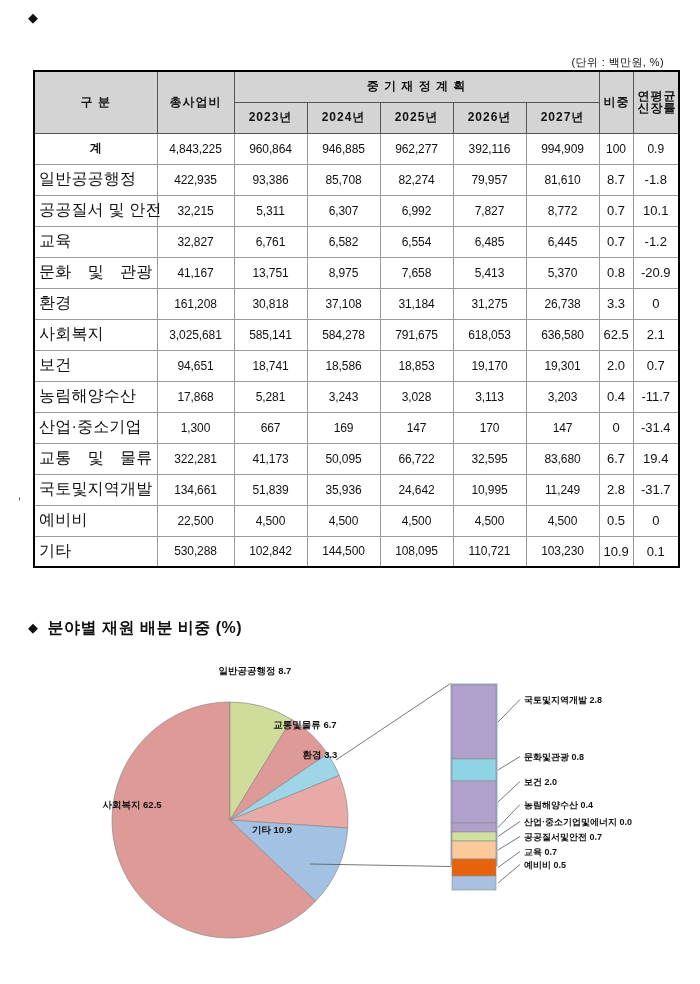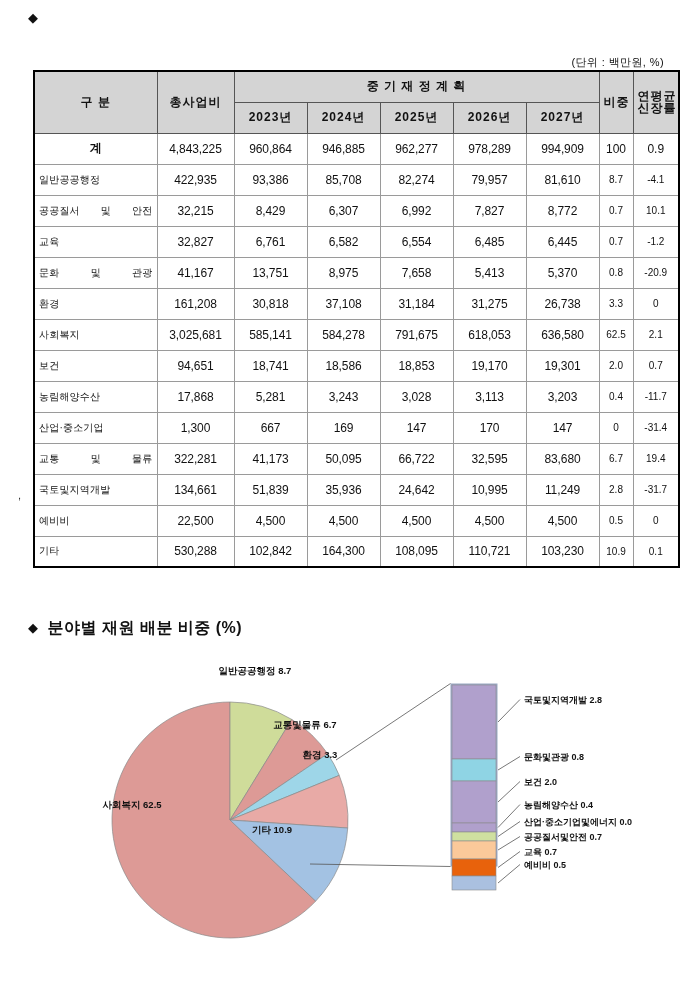--- a/index.html
+++ b/index.html
@@ -60,28 +60,28 @@
   .c-total  { width:77px; }
   .c-year   { width:73px; }
   .c-share  { width:34px; }
   .c-growth { width:46px; }
 
   
   td.label {
     text-align:justify;
     text-align-last:justify;
     padding:0 9px;
-    font-size:10px;
+    font-size:16px;
     letter-spacing:0.2px;
   }
   td.label.solo { text-align:center; text-align-last:center; font-weight:bold; }
   tr.total-row td { font-weight:normal; font-size:12px; }
   tr.total-row td.label { font-weight:bold; }
   td.num { font-size:12px; letter-spacing:-0.1px; }
-  td.small { font-size:10px; }
+  td.small { font-size:13px; }
   th.span-mid { letter-spacing:4px; }
   th.two-line { line-height:1.05; font-size:11px; letter-spacing:0; white-space:normal; }
 
   
   #chart-area { position:absolute; left:0px; top:648px; width:700px; height:300px; }
   svg.figure { display:block; }
   .pielab { font-family:"Liberation Sans",sans-serif; font-weight:bold; fill:#111; }
 </style>
 </head>
 <body>
@@ -124,40 +124,40 @@
         <th>2027년</th>
       </tr>
     </thead>
     <tbody id="tbody">
         <tr class="total-row">
           <td class="label solo">계</td>
           <td class="num">4,843,225</td>
           <td class="num">960,864</td>
           <td class="num">946,885</td>
           <td class="num">962,277</td>
-          <td class="num">978,289</td>
+          <td class="num">392,116</td>
           <td class="num">994,909</td>
           <td class="small">100</td>
           <td class="small">0.9</td>
         </tr>
         <tr>
           <td class="label">일반공공행정</td>
           <td class="num">422,935</td>
           <td class="num">93,386</td>
           <td class="num">85,708</td>
           <td class="num">82,274</td>
           <td class="num">79,957</td>
           <td class="num">81,610</td>
           <td class="small">8.7</td>
-          <td class="small">-4.1</td>
+          <td class="small">-1.8</td>
         </tr>
         <tr>
           <td class="label">공공질서 및 안전</td>
           <td class="num">32,215</td>
-          <td class="num">8,429</td>
+          <td class="num">5,311</td>
           <td class="num">6,307</td>
           <td class="num">6,992</td>
           <td class="num">7,827</td>
           <td class="num">8,772</td>
           <td class="small">0.7</td>
           <td class="small">10.1</td>
         </tr>
         <tr>
           <td class="label">교육</td>
           <td class="num">32,827</td>
@@ -265,21 +265,21 @@
           <td class="num">4,500</td>
           <td class="num">4,500</td>
           <td class="num">4,500</td>
           <td class="small">0.5</td>
           <td class="small">0</td>
         </tr>
         <tr>
           <td class="label">기타</td>
           <td class="num">530,288</td>
           <td class="num">102,842</td>
-          <td class="num">164,300</td>
+          <td class="num">144,500</td>
           <td class="num">108,095</td>
           <td class="num">110,721</td>
           <td class="num">103,230</td>
           <td class="small">10.9</td>
           <td class="small">0.1</td>
         </tr>
       </tbody>
   </table>
 </div>
 

